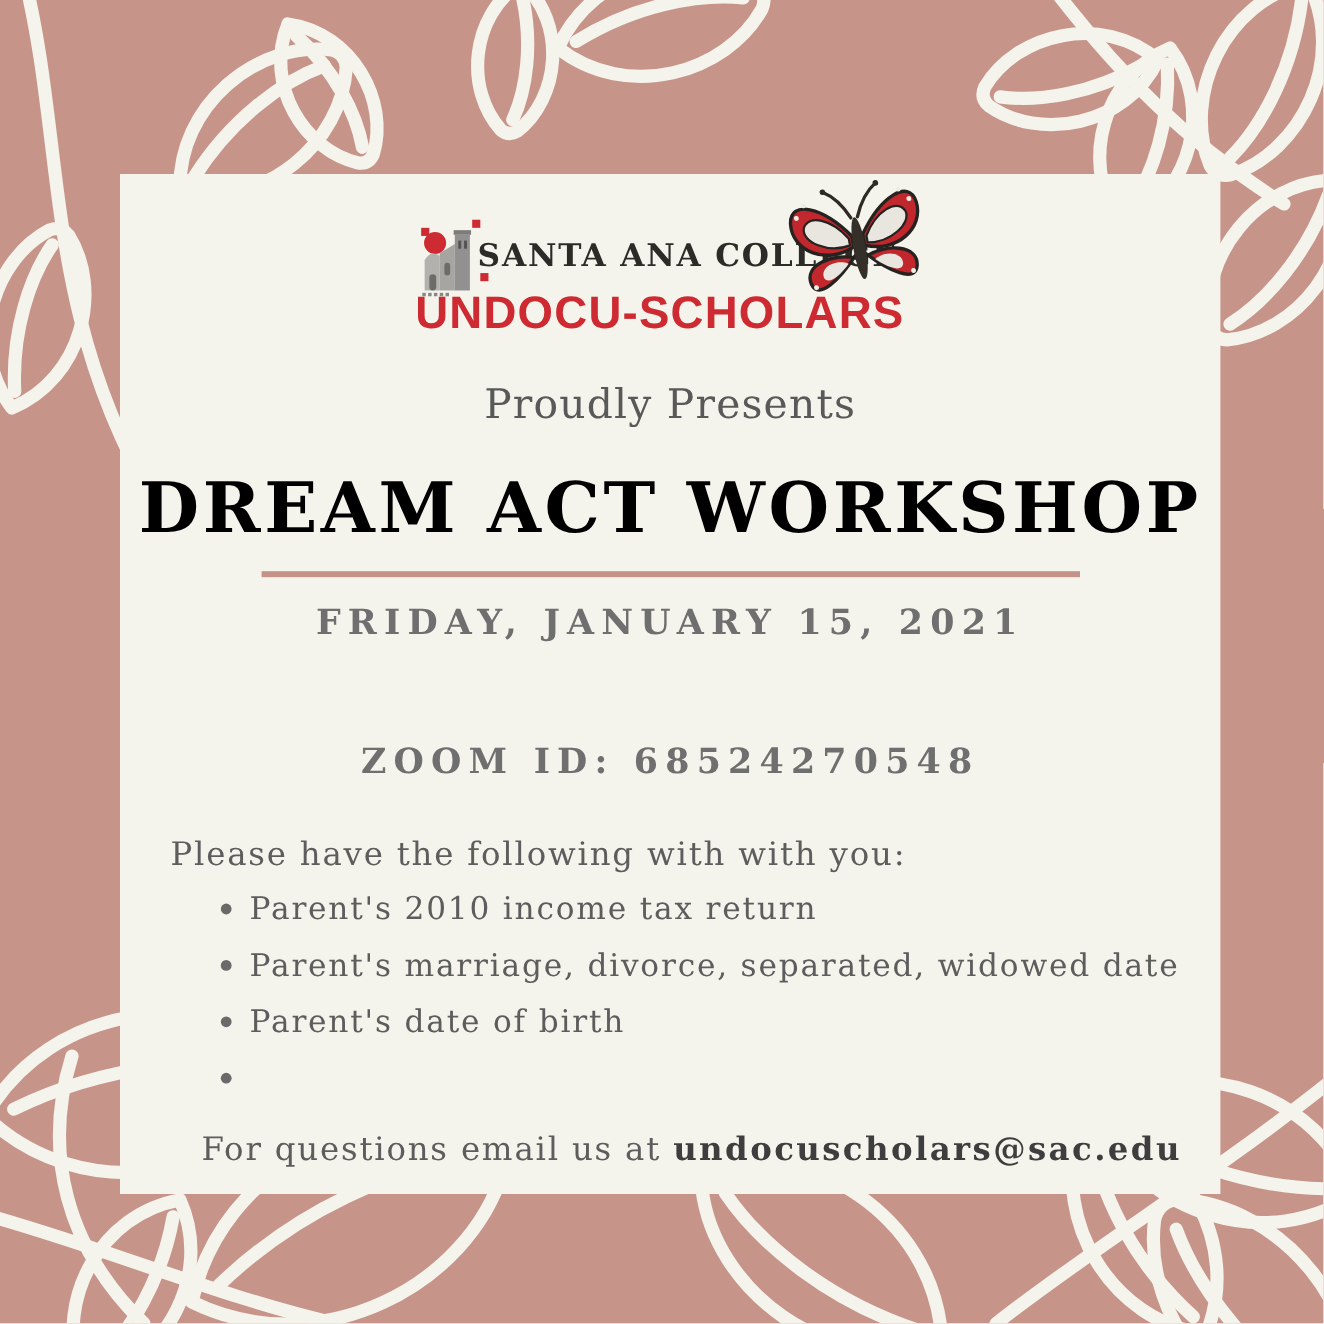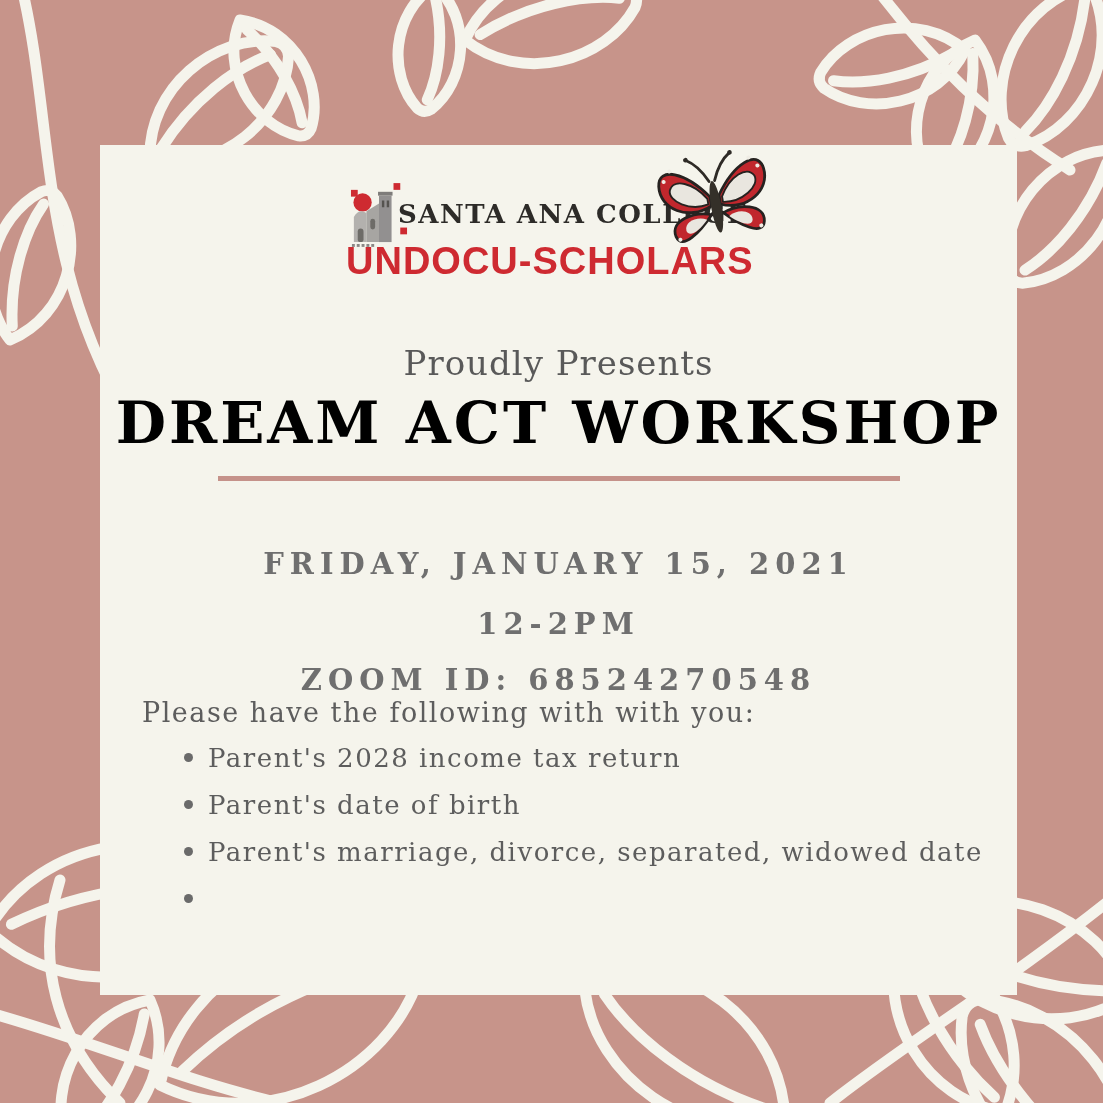--- a/index.html
+++ b/index.html
@@ -24,34 +24,34 @@
   }
   .program-name{
     position:absolute;left:246px;top:96px;
     font-family:"Liberation Sans","DejaVu Sans",sans-serif;
     font-size:38px;font-weight:bold;letter-spacing:1px;line-height:40px;
     color:#ce2a31;
   }
   .butterfly-icon{position:absolute;left:560px;top:0px;width:112px;height:120px;transform:rotate(-10deg);}
   
   .presents{
-    position:absolute;left:0;right:0;top:200px;text-align:center;
+    position:absolute;left:0;right:0;top:174px;text-align:center;
     font-size:34px;letter-spacing:1px;line-height:36px;color:#595959;
   }
   .title{
     position:absolute;left:0;right:0;top:248px;text-align:center;
     font-size:58px;font-weight:bold;letter-spacing:3px;line-height:60px;color:#000000;
   }
   .divider{
     position:absolute;top:331px;left:calc(50% - 341px);width:682px;height:5px;
     background:#c5928a;
   }
   .event-line{
     position:absolute;left:0;right:0;text-align:center;
-    font-size:29px;font-weight:700;letter-spacing:6px;line-height:32px;color:#6f6f6f;margin-top:46px;
+    font-size:29px;font-weight:700;letter-spacing:6px;line-height:32px;color:#6f6f6f;
   }
   .event-date{top:357px;}
   .event-time{top:417px;}
   .event-zoom{top:473px;}
   
   .checklist{position:absolute;left:42px;top:552px;right:20px;}
   .checklist-intro{
     font-size:27px;letter-spacing:1.5px;line-height:32px;color:#5d5d5d;
   }
   .checklist ul{margin:14px 0 0 0;padding:0;}
@@ -158,28 +158,28 @@
       <circle cx="111" cy="28" r="2.2" fill="#efece4"></circle>
       <circle cx="16" cy="92" r="2.2" fill="#efece4"></circle>
       <circle cx="104" cy="92" r="2.2" fill="#efece4"></circle>
     </svg>
 
     <div class="presents">Proudly Presents</div>
     <div class="title">DREAM ACT WORKSHOP</div>
     <div class="divider"></div>
 
     <div class="event-line event-date">FRIDAY, JANUARY 15, 2021</div>
-    <div class="event-line event-time">12-2PM</div>
     <div class="event-line event-zoom">ZOOM ID: 68524270548</div>
 
     <div class="checklist">
       <div class="checklist-intro">Please have the following with with you:</div>
       <ul>
-        <li><span class="dot"></span><span>Parent's 2028 income tax return</span></li>
+        <li><span class="dot"></span><span>Parent's 2010 income tax return</span></li>
+        <li><span class="dot"></span><span>Parent's marriage, divorce, separated, widowed date</span></li>
         <li><span class="dot"></span><span>Parent's date of birth</span></li>
-        <li><span class="dot"></span><span>Parent's marriage, divorce, separated, widowed date</span></li>
         <li><span class="dot"></span></li>
       </ul>
     </div>
 
+    <div class="contact"><span>For questions email us at </span><span class="email">undocuscholars@sac.edu</span></div>
 
   </div>
 </div>
 
 </body></html>

